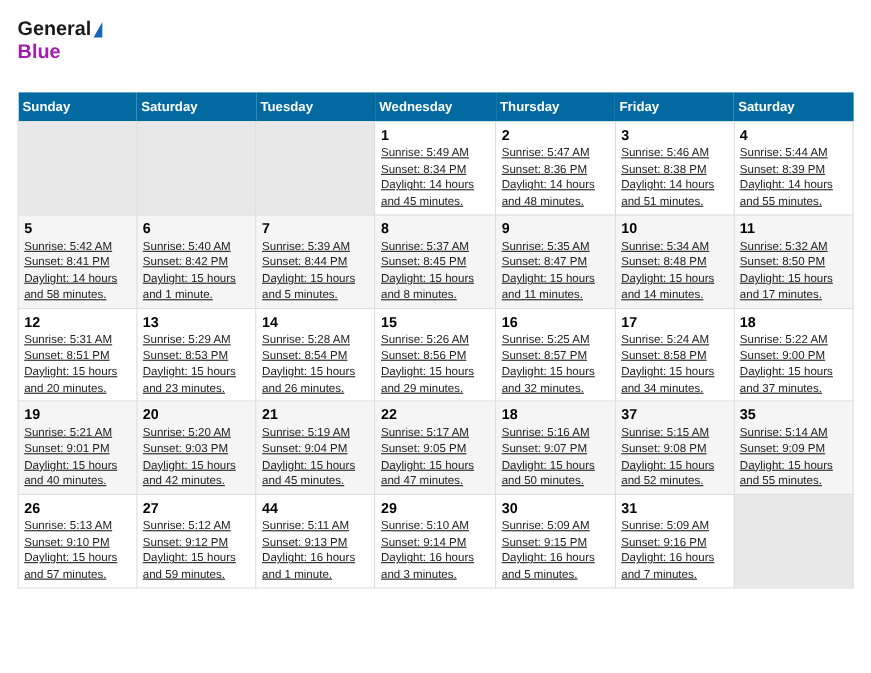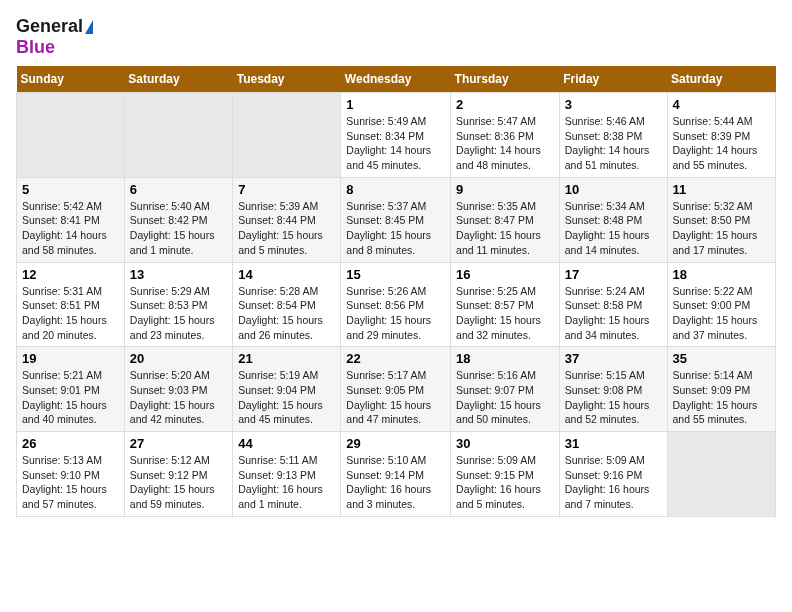--- a/index.html
+++ b/index.html
@@ -7,21 +7,21 @@
       font-family: Arial, sans-serif;
       background: #fff;
       width: 792px;
       min-height: 612px;
       padding: 16px;
     }
     .header {
       display: flex;
       justify-content: space-between;
       align-items: center;
-      margin-bottom: 8px;
+      margin-bottom: 26px;
     }
     .logo {
       display: flex;
       flex-direction: column;
       align-items: flex-start;
     }
     .logo-general {
       font-size: 18px;
       font-weight: bold;
       color: #1a1a1a;
@@ -55,21 +55,21 @@
     .title-location {
       font-size: 16px;
       color: #555;
     }
     table {
       width: 100%;
       border-collapse: collapse;
       font-size: 11px;
     }
     thead th {
-      background: #a16207;
+      background: #0369a1;
       color: #fff;
       padding: 6px 4px;
       text-align: left;
       font-weight: bold;
       font-size: 12px;
     }
     tbody td {
       border: 1px solid #ddd;
       padding: 4px 5px;
       vertical-align: top;
@@ -86,20 +86,21 @@
       display: block;
       margin-bottom: 2px;
     }
     .empty-cell {
       background: #e8e8e8 !important;
     }
     .cell-text {
       font-size: 10.5px;
       line-height: 1.4;
       color: #222;
+      text-decoration: underline;
     }
   </style>
 </head>
 <body>
 
 <div class="header">
   <div class="logo">
     <div class="logo-top-row">
       <span class="logo-general">General</span>
       <span class="logo-icon"></span>

